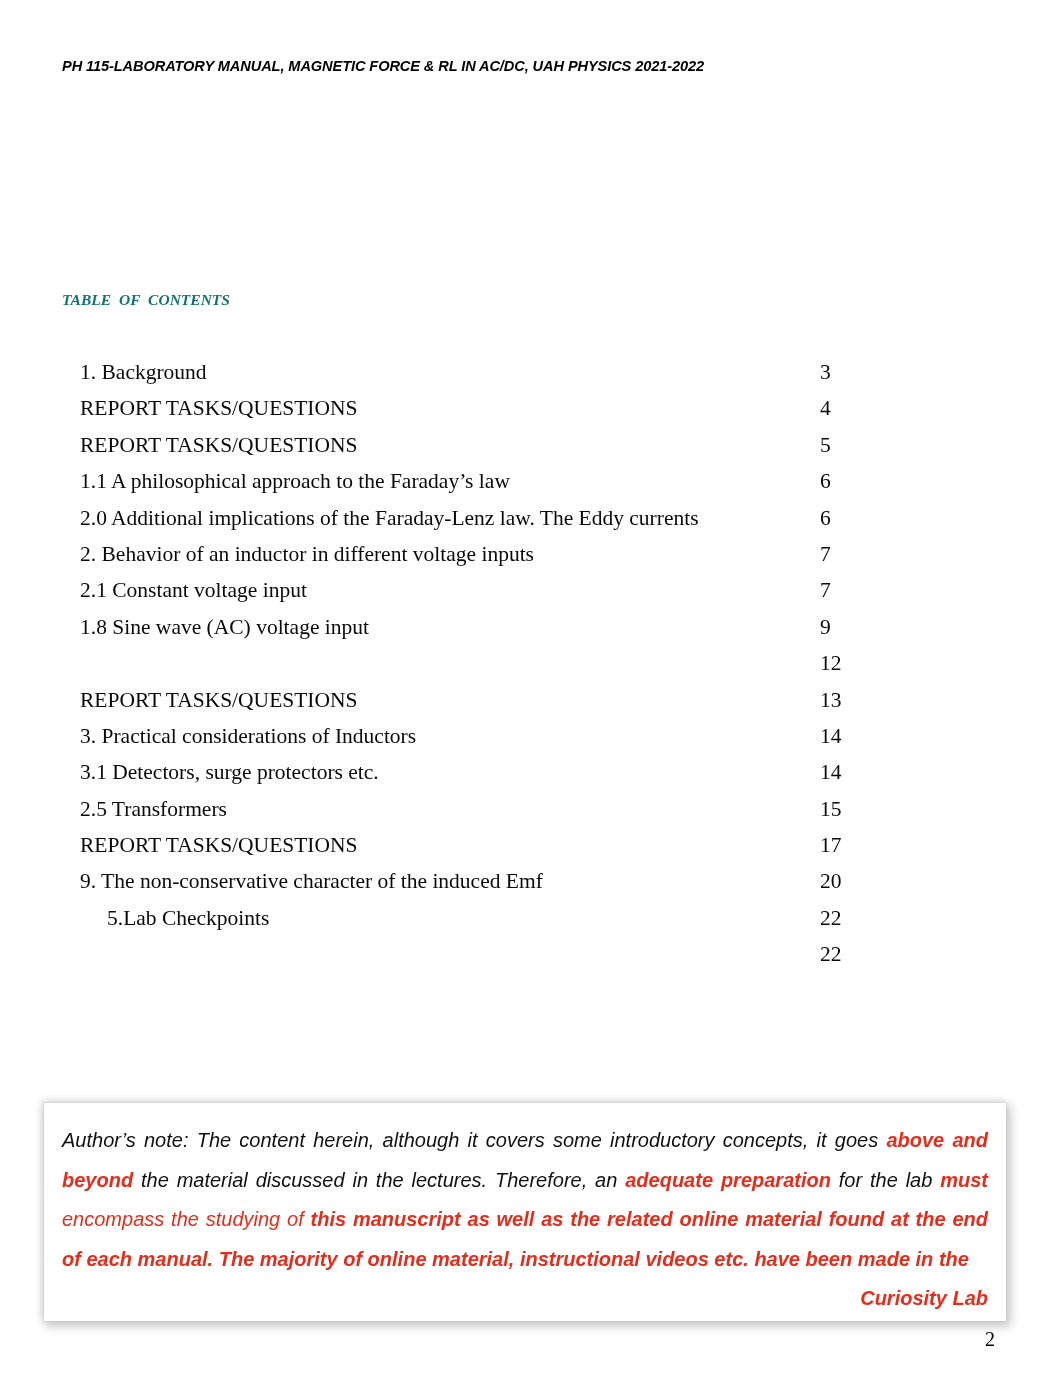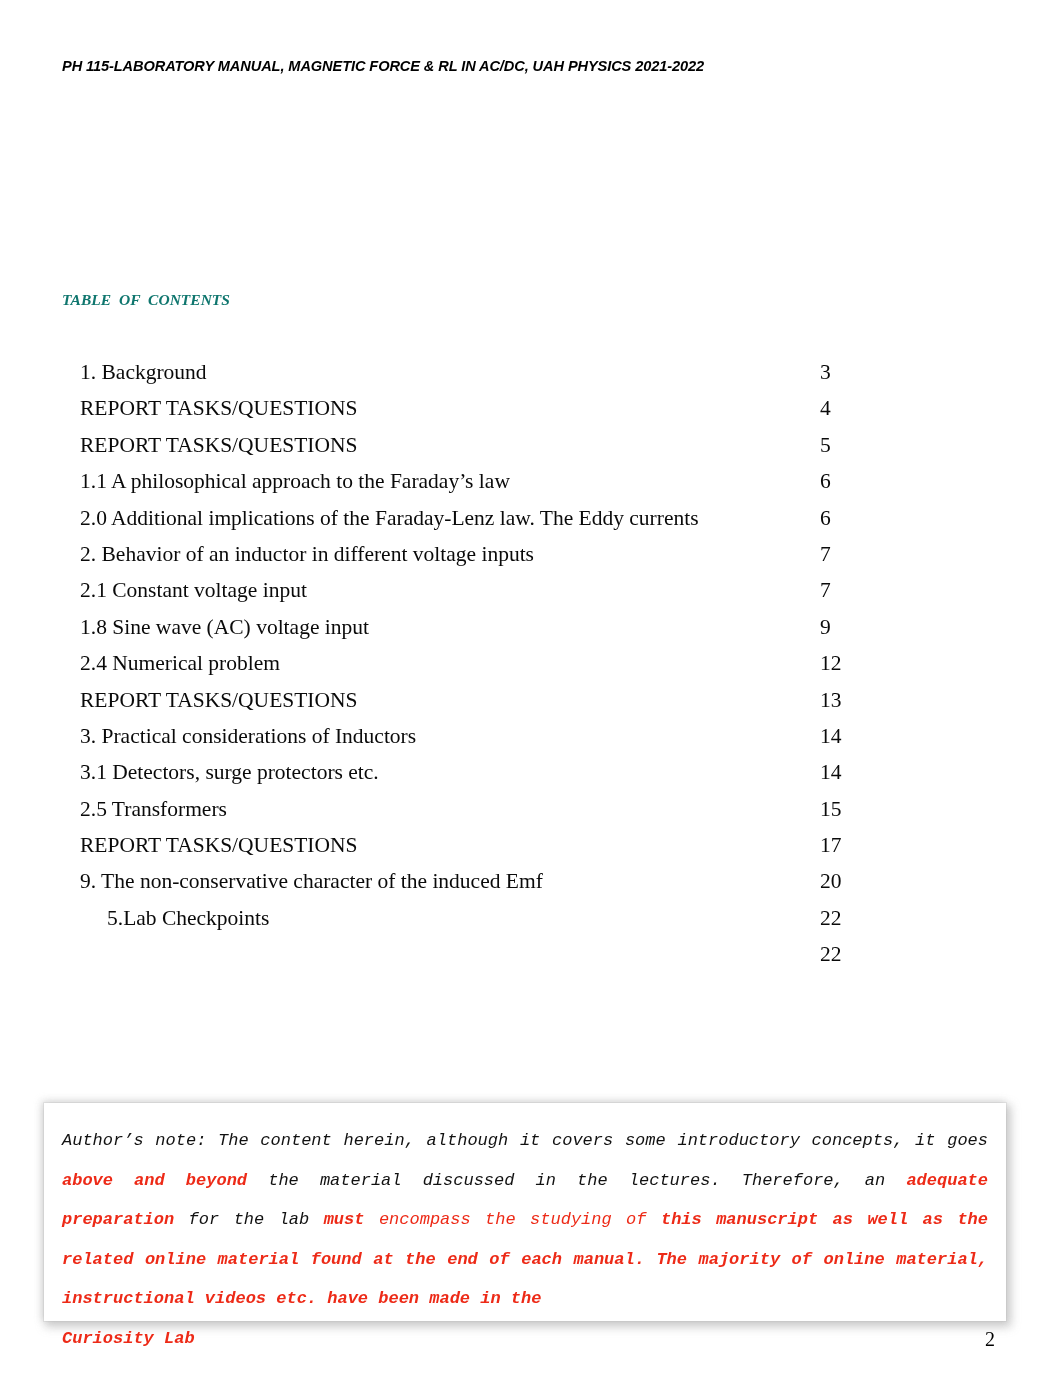--- a/index.html
+++ b/index.html
@@ -89,41 +89,41 @@
     height: 218px;
     background: #ffffff;
     box-sizing: border-box;
     padding: 18px 18px 12px 18px;
     box-shadow:
       0 0 0 1px rgba(190,190,190,0.28),
       3px 4px 9px 2px rgba(130,130,130,0.40),
       -2px -2px 7px 1px rgba(175,175,175,0.30);
   }
   .note-text {
-    font-family: Liberation Mono, monospace;
+    font-family: Liberation Sans, sans-serif;
     font-style: italic;
-    font-size: 17px;
+    font-size: 20px;
     line-height: 39.5px;
     color: #111;
     text-align: justify;
     text-justify: inter-word;
     margin: 0;
   }
   .note-text .hl {
     color: #ED2A17;
     font-weight: bold;
     font-style: italic;
   }
   .note-text .red {
     color: #ED2A17;
     font-style: italic;
   }
   .note-text .last-line {
     display: block;
-    text-align: left;
+    text-align: right;
   }
 
   
   .page-number {
     position: absolute;
     left: 985px;
     top: 1328px;
     font-family: "Liberation Serif", serif;
     font-size: 20px;
     color: #000;
@@ -140,21 +140,21 @@
 
   <div class="toc" id="toc-list">
       <div class="toc-row"><span class="toc-title">1. Background</span><span class="toc-page">3</span></div>
       <div class="toc-row"><span class="toc-title">REPORT TASKS/QUESTIONS</span><span class="toc-page">4</span></div>
       <div class="toc-row"><span class="toc-title">REPORT TASKS/QUESTIONS</span><span class="toc-page">5</span></div>
       <div class="toc-row"><span class="toc-title">1.1 A philosophical approach to the Faraday’s law</span><span class="toc-page">6</span></div>
       <div class="toc-row"><span class="toc-title">2.0 Additional implications of the Faraday-Lenz law. The Eddy currents</span><span class="toc-page">6</span></div>
       <div class="toc-row"><span class="toc-title">2. Behavior of an inductor in different voltage inputs</span><span class="toc-page">7</span></div>
       <div class="toc-row"><span class="toc-title">2.1 Constant voltage input</span><span class="toc-page">7</span></div>
       <div class="toc-row"><span class="toc-title">1.8 Sine wave (AC) voltage input</span><span class="toc-page">9</span></div>
-      <div class="toc-row"><span class="toc-title">2.4 Numerical problem</span><span class="toc-page">12</span></div>
+      <div class="toc-row"><span class="toc-page">12</span></div>
       <div class="toc-row"><span class="toc-title">REPORT TASKS/QUESTIONS</span><span class="toc-page">13</span></div>
       <div class="toc-row"><span class="toc-title">3. Practical considerations of Inductors</span><span class="toc-page">14</span></div>
       <div class="toc-row"><span class="toc-title">3.1 Detectors, surge protectors etc.</span><span class="toc-page">14</span></div>
       <div class="toc-row"><span class="toc-title">2.5 Transformers</span><span class="toc-page">15</span></div>
       <div class="toc-row"><span class="toc-title">REPORT TASKS/QUESTIONS</span><span class="toc-page">17</span></div>
       <div class="toc-row"><span class="toc-title">9. The non-conservative character of the induced Emf</span><span class="toc-page">20</span></div>
       <div class="toc-row indent"><span class="toc-title">5.Lab Checkpoints</span><span class="toc-page">22</span></div>
       <div class="toc-row"><span class="toc-page">22</span></div>
     </div>
 

